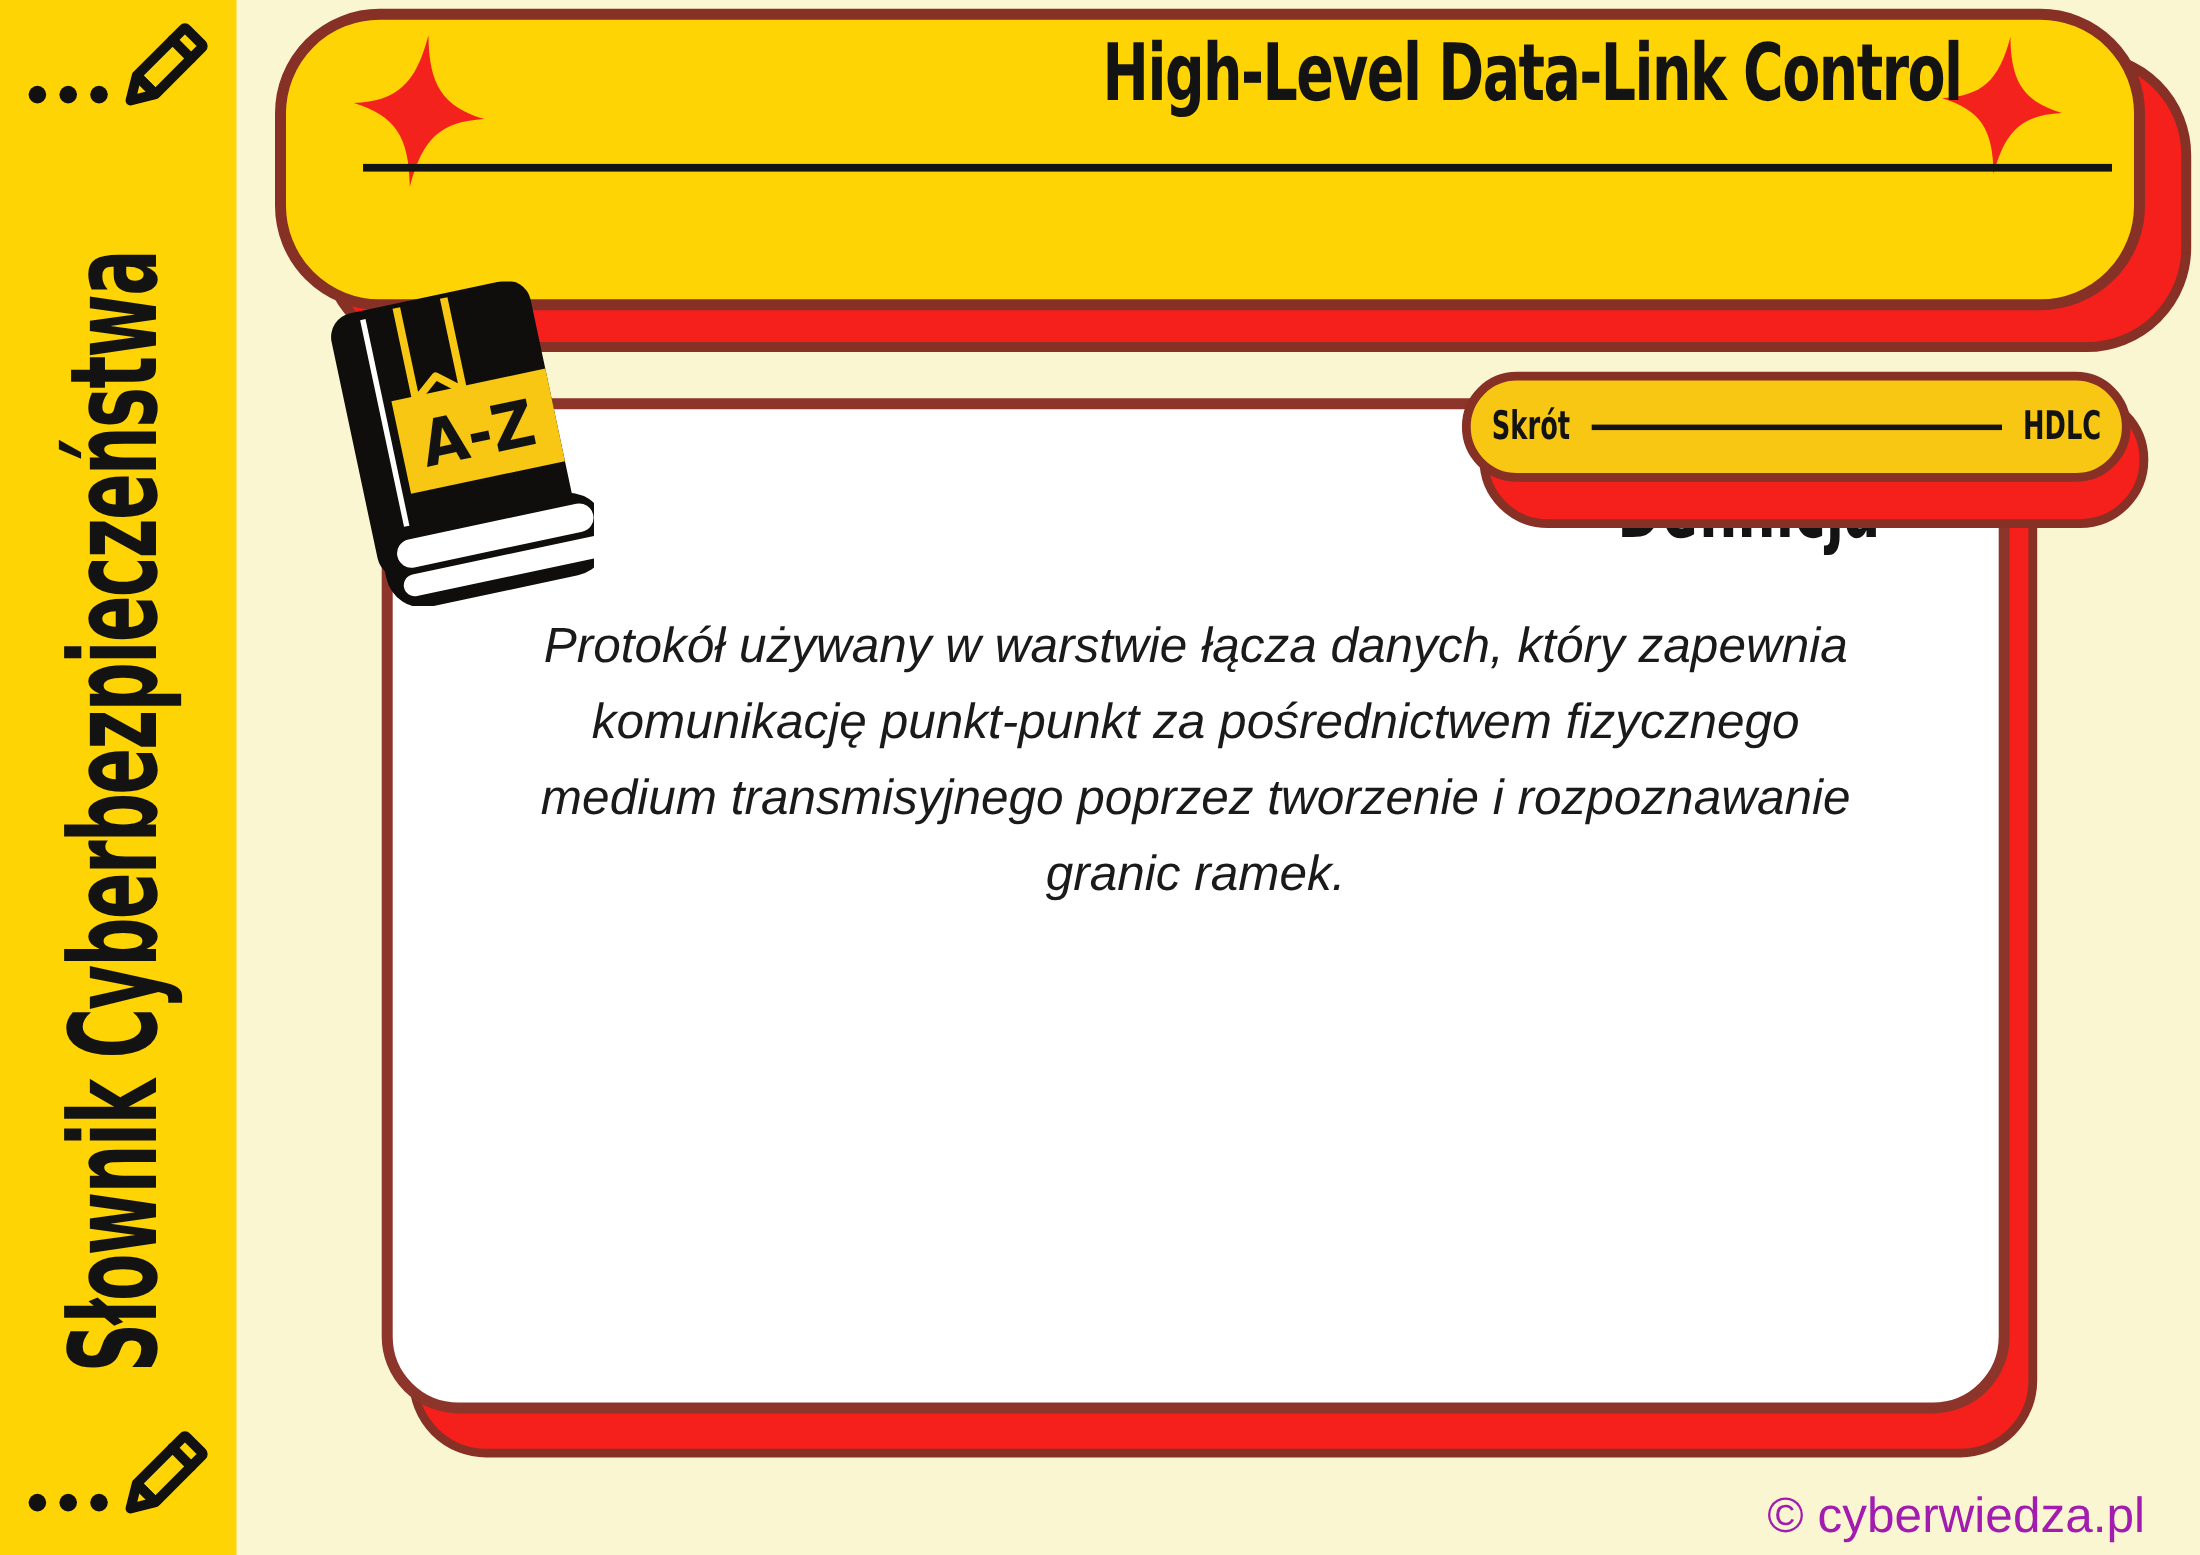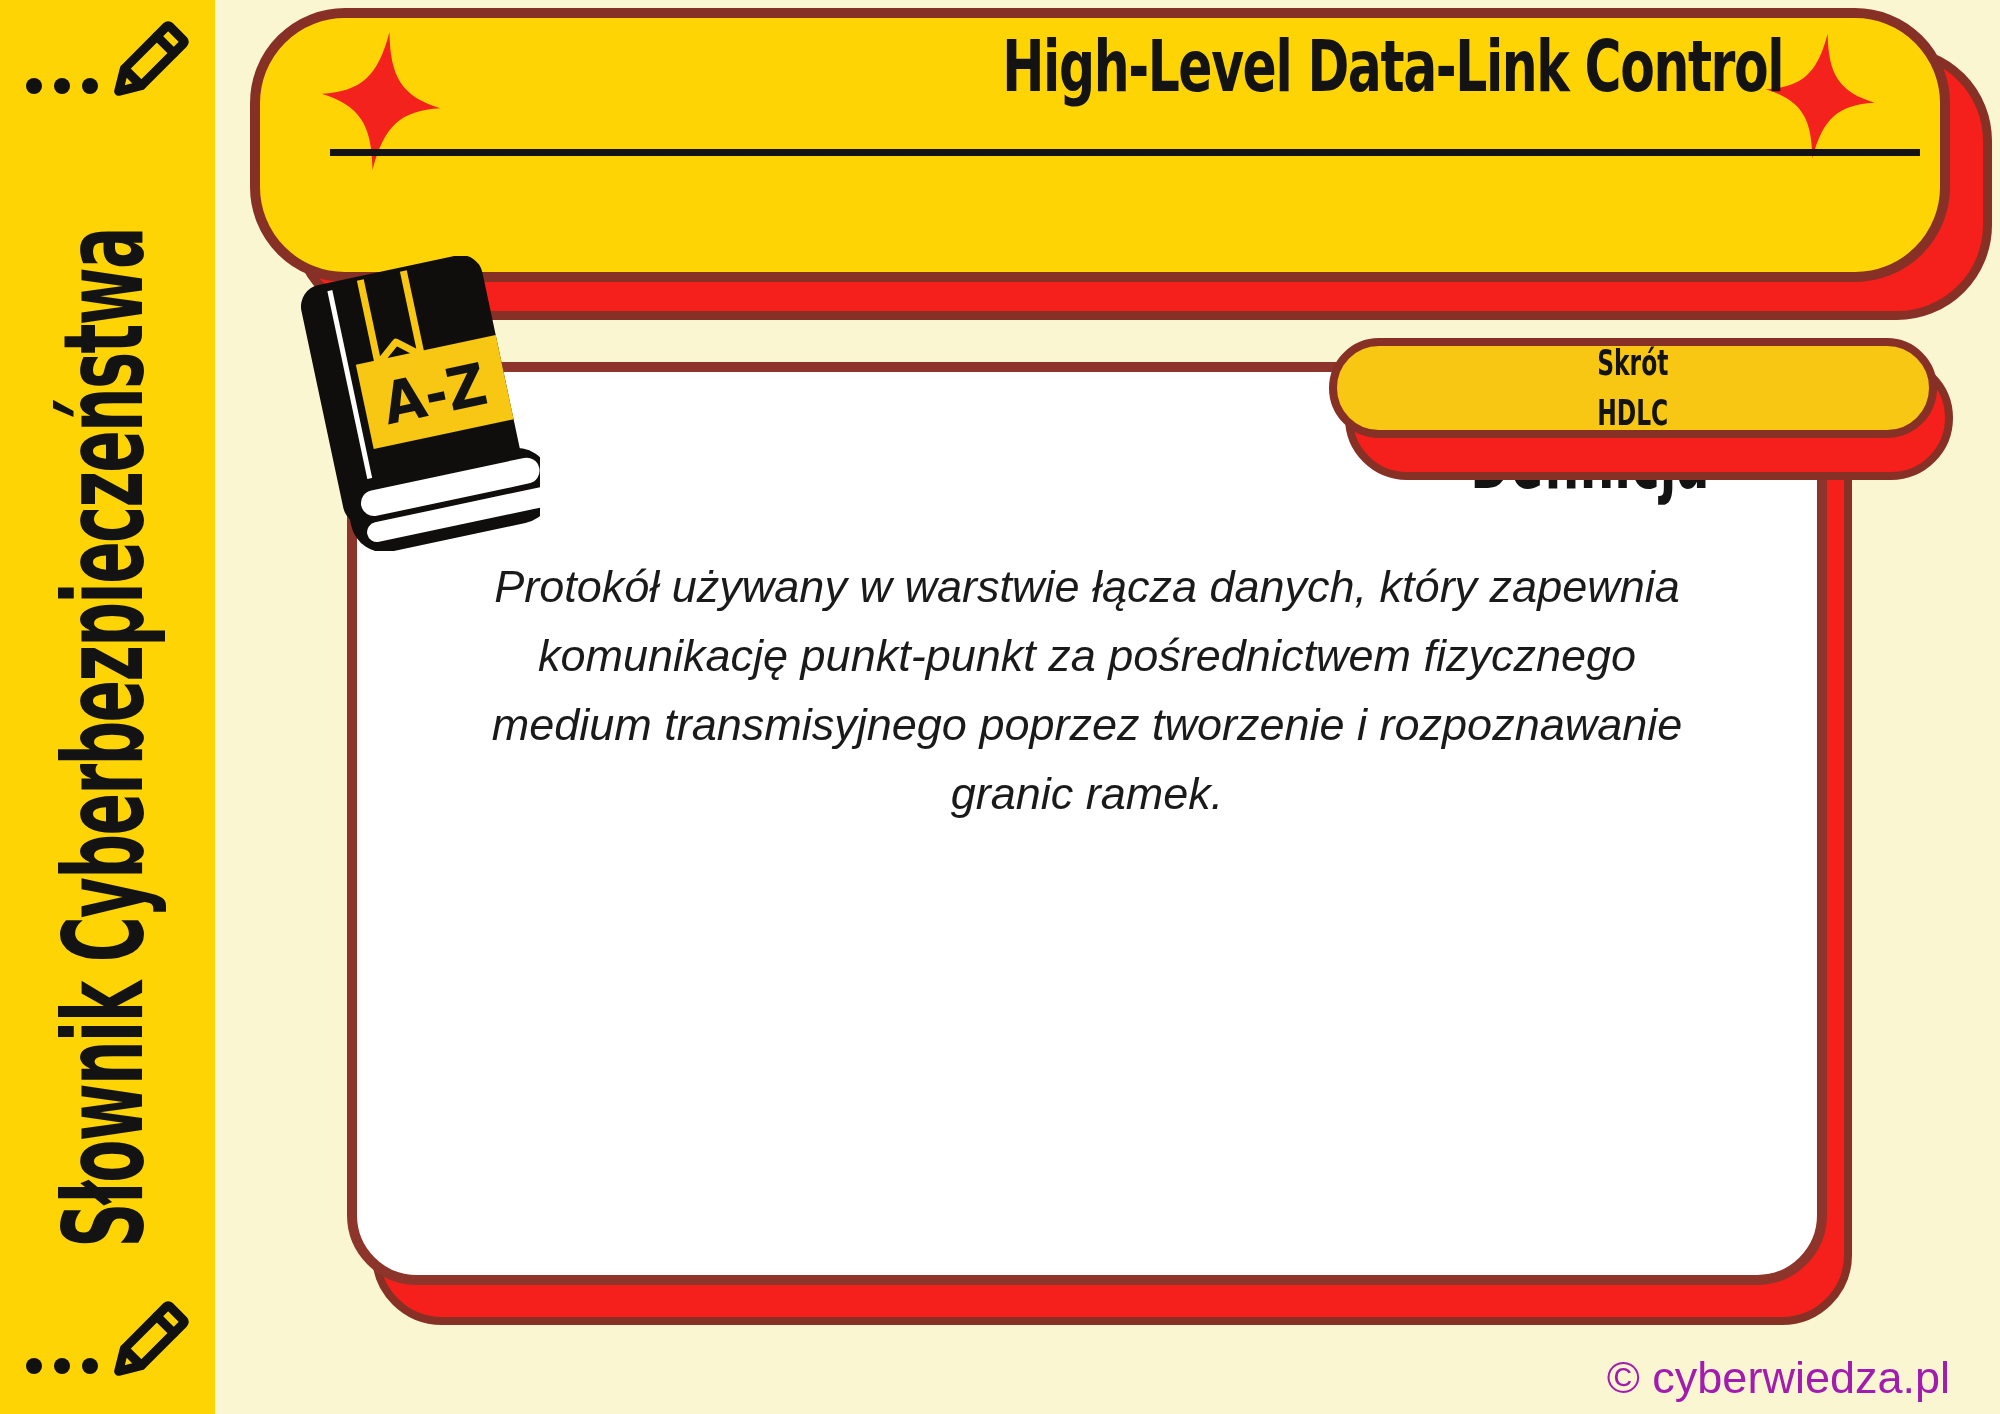--- a/index.html
+++ b/index.html
@@ -44,21 +44,21 @@
   .sparkle svg{display:block;transform:rotate(7deg);}
 
   
   .badge-shadow{
     position:absolute;left:1345px;top:356px;width:608px;height:124px;
     background:#F5201B;border:8px solid #873025;border-radius:62px;box-sizing:border-box;z-index:4;
   }
   .badge{
     position:absolute;left:1329px;top:338px;width:608px;height:100px;
     background:#F7C713;border:8px solid #873025;border-radius:62px;box-sizing:border-box;z-index:5;
-    display:flex;flex-direction:column;align-items:center;justify-content:center;
+    display:flex;flex-direction:row;align-items:center;justify-content:center;
   }
   .badge .cond{font-size:36px;}
   .badge .cond>span{transform:scaleX(0.65);}
   .badge-divider{width:520px;height:5px;background:#131313;margin:7px 0;}
 
   
   .card-shadow{
     position:absolute;left:372px;top:402px;width:1480px;height:923px;
     background:#F5201B;border:8px solid #873025;border-radius:70px;box-sizing:border-box;z-index:1;
   }

